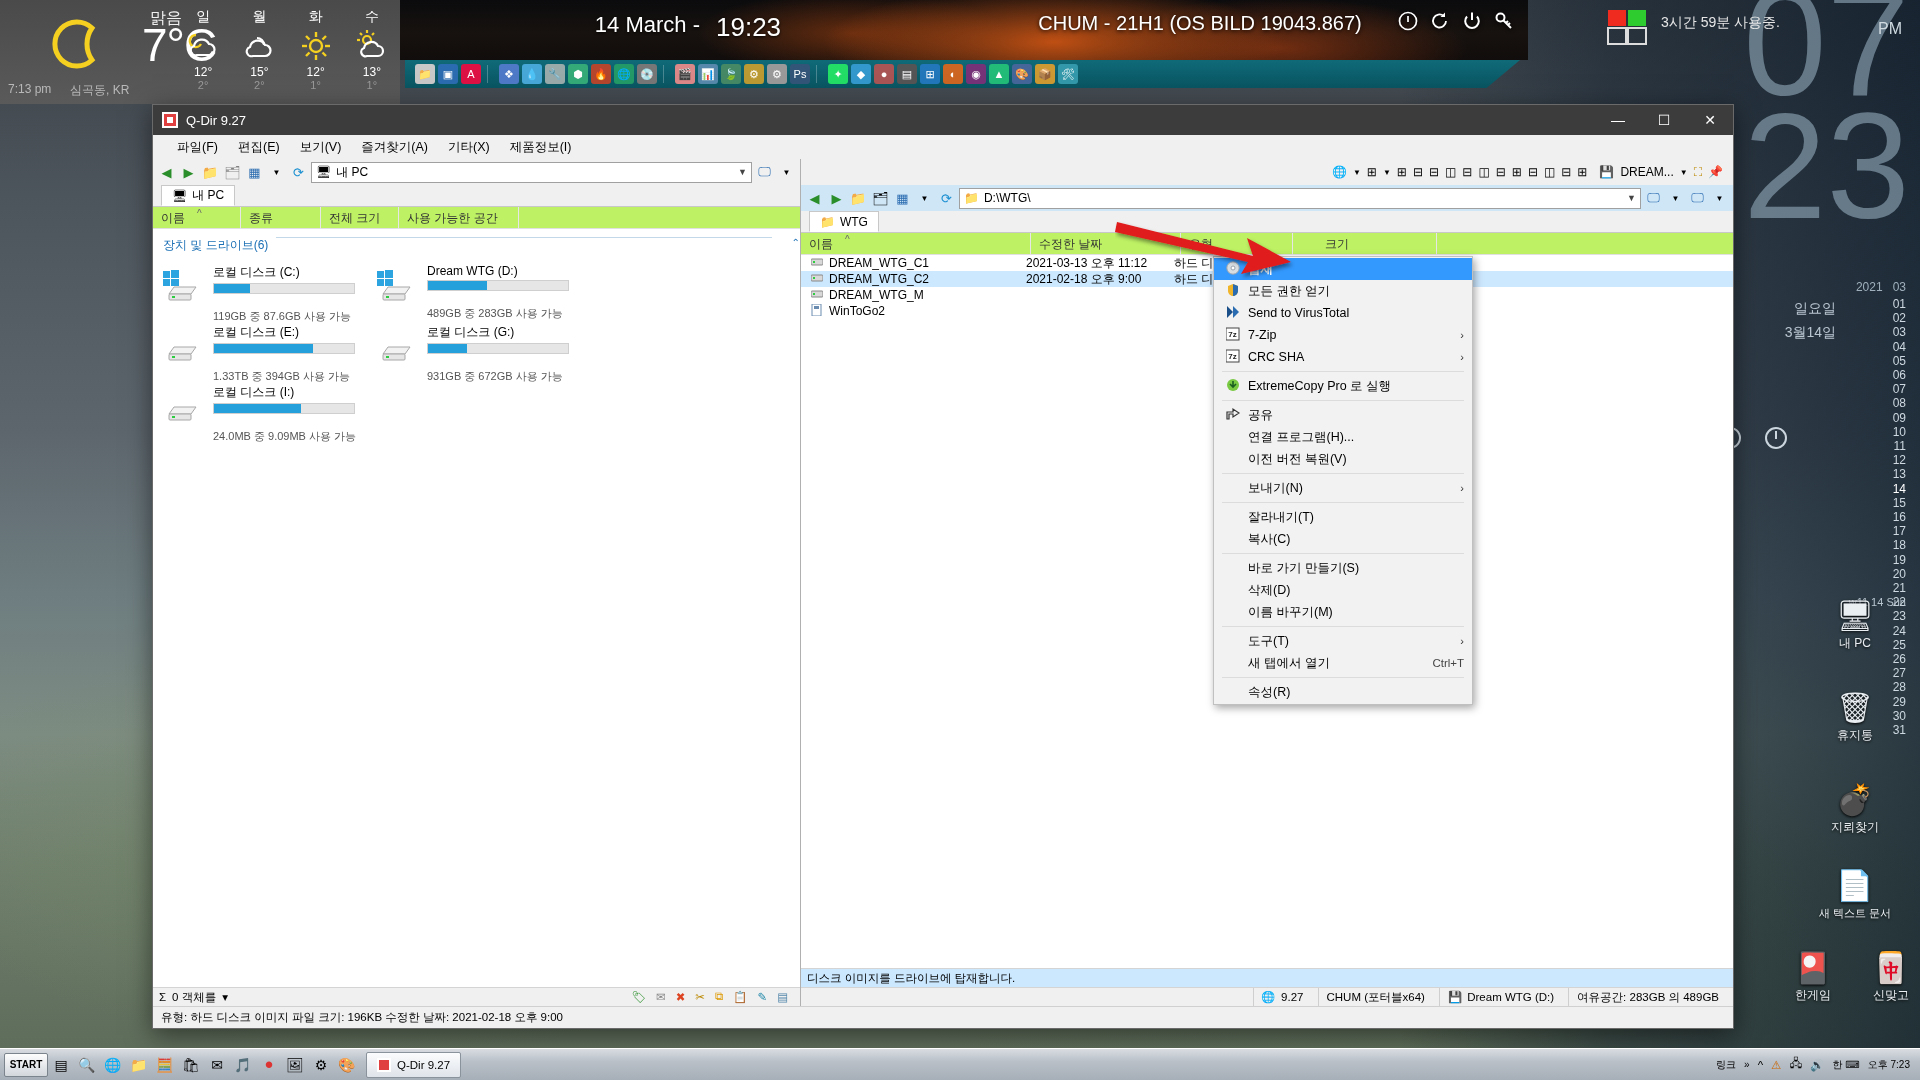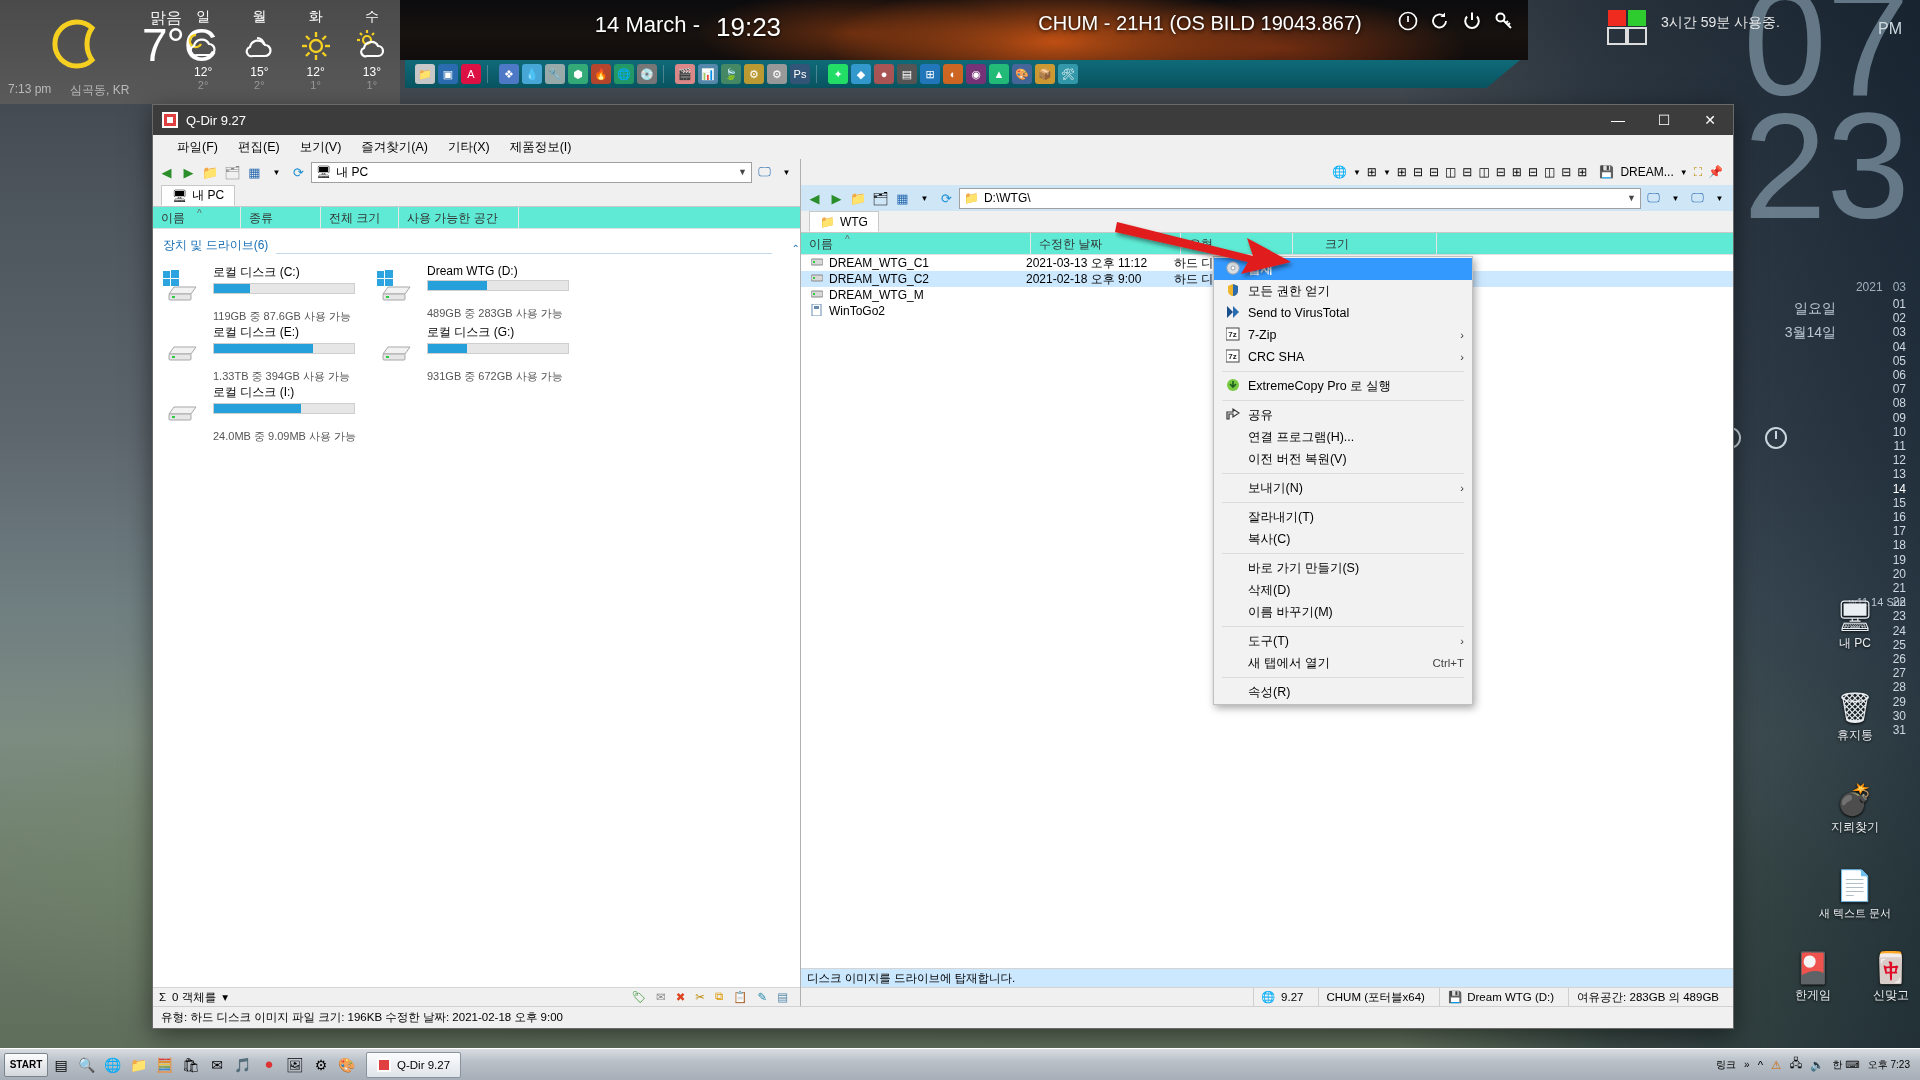--- a/index.html
+++ b/index.html
@@ -124,26 +124,26 @@
 
   .navbar { height:26px; background:#f0f0f0; display:flex; align-items:center; gap:3px; padding:0 4px; }
   .navbar.active { background:#cfe6f7; }
   .nbtn { width:19px; height:19px; display:flex; align-items:center; justify-content:center; font-size:13px; }
   .addr { flex:1; height:21px; background:#fff; border:1px solid #a0a0a0; display:flex; align-items:center; padding:0 4px; gap:5px; font-size:12px;}
   .addr .caret{ margin-left:auto; color:#444; font-size:9px;}
 
   .tabstrip { height:22px; background:#f0f0f0; display:flex; align-items:flex-end; padding-left:8px; border-bottom:1px solid #c8c8c8;}
   .tab { height:21px; background:#fff; border:1px solid #c8c8c8; border-bottom:1px solid #fff; display:flex; align-items:center; gap:5px; padding:0 10px; font-size:12px;}
 
-  .colhdr { height:22px; background:#5eead4; border-bottom:1px solid #e0e0e0; display:flex; align-items:center; font-size:12px; color:#333;}
+  .colhdr { height:22px; background:#bef264; border-bottom:1px solid #e0e0e0; display:flex; align-items:center; font-size:12px; color:#333;}
   .colhdr div { padding:0 8px; height:22px; line-height:22px; border-right:1px solid #e6e6e6; position:relative;}
 
   .listbody { flex:1; background:#fff; overflow:hidden; position:relative;}
 
-  .grp { margin:8px 0 2px 10px; color:#1a6fb5; font-size:12px; display:flex; align-items:flex-end; gap:8px;}
+  .grp { margin:8px 0 2px 10px; color:#1a6fb5; font-size:12px; display:flex; align-items:flex-start; gap:8px;}
   .grp .line { flex:1; height:1px; background:#c3d9ea; margin-right:12px;}
   .grp .chev { color:#1a6fb5; font-size:10px; }
 
   .drives { display:flex; flex-wrap:wrap; padding:4px 0 0 6px;}
   .drv { width:210px; height:48px; display:flex; gap:16px; margin:4px 0 8px 4px;}
   .drv .dicon2 { width:34px; height:34px; position:relative; margin-top:6px; }
   .drv .info { flex:1; }
   .drv .nm { font-size:12px; color:#000; margin-bottom:2px; white-space:nowrap;}
   .bar { height:11px; background:#e6e6e6; border:1px solid #cfcfcf; position:relative; width:142px;}
   .bar i { display:block; height:100%; background:#26a0da;}

